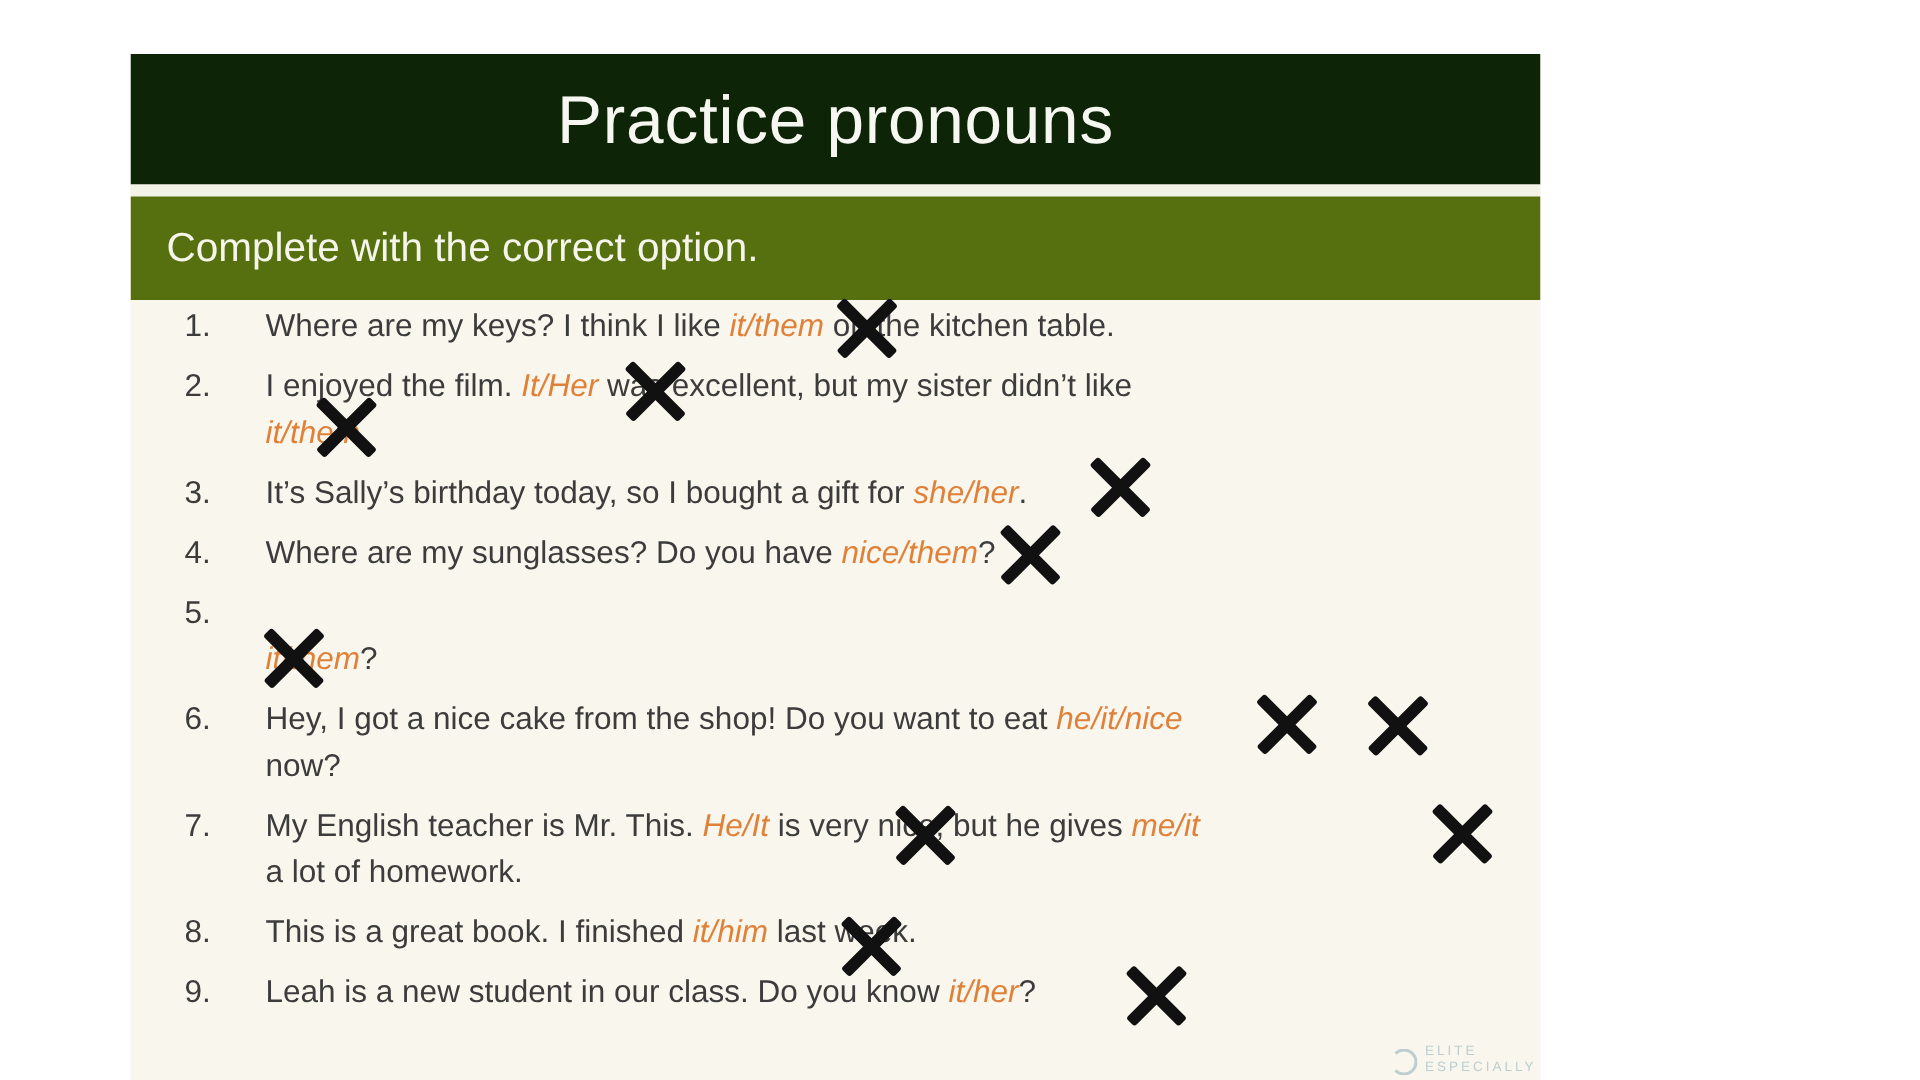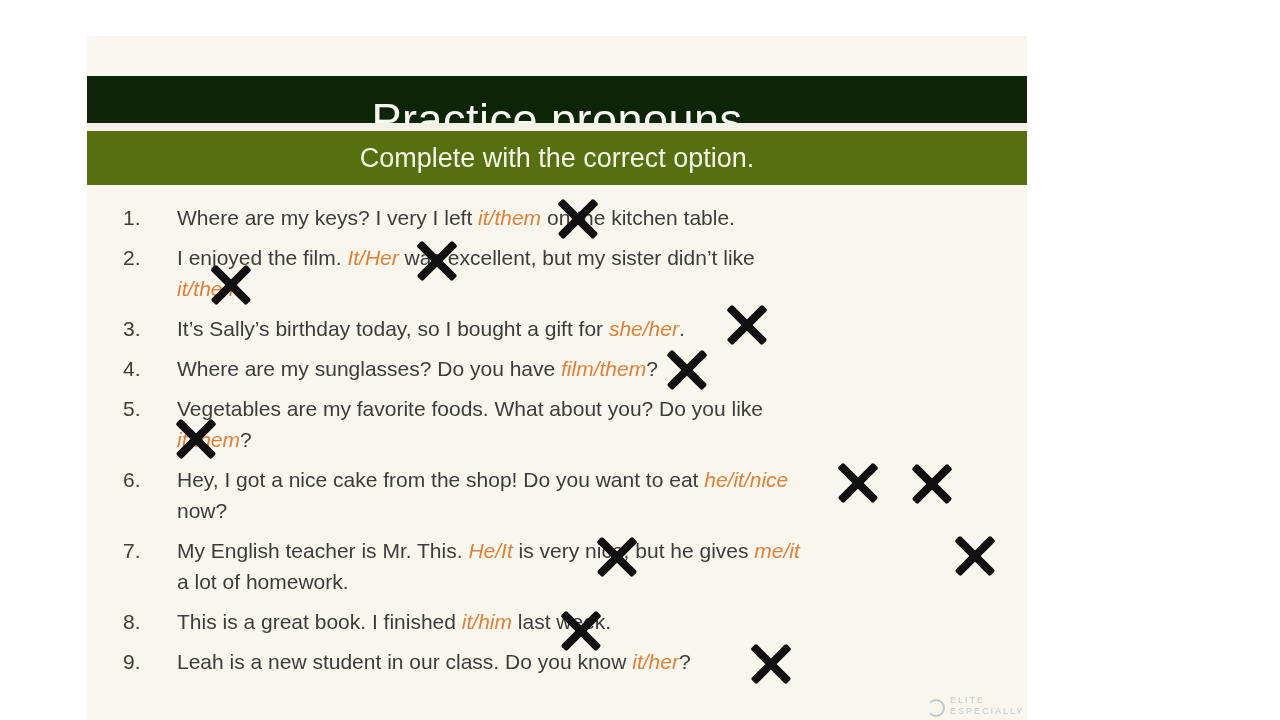--- a/index.html
+++ b/index.html
@@ -13,25 +13,25 @@
     --x-mark:#111111;
     --watermark:#a9c0c7;
   }
   *{margin:0;padding:0;box-sizing:border-box;}
   html,body{width:1280px;height:720px;overflow:hidden;background:var(--page-bg);
     font-family:"Liberation Sans", sans-serif;}
   .page{position:relative;width:1280px;height:720px;background:var(--page-bg);}
   .slide{position:absolute;left:87px;top:36px;width:940px;height:684px;
     background:var(--slide-bg);overflow:hidden;}
   .title-bar{position:absolute;left:0;top:0;width:100%;height:87px;
-    background:var(--header-bg);display:flex;align-items:center;justify-content:center;margin-top:40px;}
+    background:var(--header-bg);display:flex;align-items:center;justify-content:center;}
   .title-bar h1{color:#f7f7f2;font-size:45px;font-weight:400;letter-spacing:0.5px;}
   .divider{position:absolute;left:0;top:87px;width:100%;height:8px;background:var(--divider);}
-  .subtitle-bar{position:absolute;left:0;top:95px;width:100%;height:54px;
-    background:var(--subtitle-bg);display:flex;align-items:center;justify-content:center;}
+  .subtitle-bar{position:absolute;left:0;top:95px;width:100%;height:69px;
+    background:var(--subtitle-bg);display:flex;align-items:center;padding-left:24px;}
   .subtitle-bar h2{color:#f5f5ec;font-size:27px;font-weight:400;}
   .content{position:absolute;left:0;top:149px;width:100%;padding:17px 18px 0 36px;}
   .item{display:flex;margin-bottom:9px;color:var(--body-text);
     font-size:21px;line-height:31px;}
   .num{flex:0 0 54px;}
   .txt{flex:1;}
   .opt{color:var(--option-orange);font-style:italic;}
   .xmark{position:absolute;width:52px;height:52px;pointer-events:none;}
   .xmark .bar{position:absolute;left:1px;top:22.5px;width:50px;height:7.5px;
     background:var(--x-mark);border-radius:2px;}
@@ -56,37 +56,37 @@
 
     <div class="divider"></div>
 
     <div class="subtitle-bar">
       <h2>Complete with the correct option.</h2>
     </div>
 
     <div class="content">
         <div class="item">
           <span class="num">1.</span>
-          <span class="txt"><span class="">Where are my keys? I very I left </span><span class="opt">it/them</span><span class=""> on the kitchen table.</span></span>
+          <span class="txt"><span class="">Where are my keys? I think I like </span><span class="opt">it/them</span><span class=""> on the kitchen table.</span></span>
         </div>
         <div class="item">
           <span class="num">2.</span>
           <span class="txt"><span class="">I enjoyed the film. </span><span class="opt">It/Her</span><span class=""> was excellent, but my sister didn’t like</span><br><span class="opt">it/them</span><span class="">.</span></span>
         </div>
         <div class="item">
           <span class="num">3.</span>
           <span class="txt"><span class="">It’s Sally’s birthday today, so I bought a gift for </span><span class="opt">she/her</span><span class="">.</span></span>
         </div>
         <div class="item">
           <span class="num">4.</span>
-          <span class="txt"><span class="">Where are my sunglasses? Do you have </span><span class="opt">film/them</span><span class="">?</span></span>
+          <span class="txt"><span class="">Where are my sunglasses? Do you have </span><span class="opt">nice/them</span><span class="">?</span></span>
         </div>
         <div class="item">
           <span class="num">5.</span>
-          <span class="txt"><span class="">Vegetables are my favorite foods. What about you? Do you like</span><br><span class="opt">it/them</span><span class="">?</span></span>
+          <span class="txt"><br><span class="opt">it/them</span><span class="">?</span></span>
         </div>
         <div class="item">
           <span class="num">6.</span>
           <span class="txt"><span class="">Hey, I got a nice cake from the shop! Do you want to eat </span><span class="opt">he/it/nice</span><br><span class="">now?</span></span>
         </div>
         <div class="item">
           <span class="num">7.</span>
           <span class="txt"><span class="">My English teacher is Mr. This. </span><span class="opt">He/It</span><span class=""> is very nice, but he gives </span><span class="opt">me/it</span><br><span class="">a lot of homework.</span></span>
         </div>
         <div class="item">

